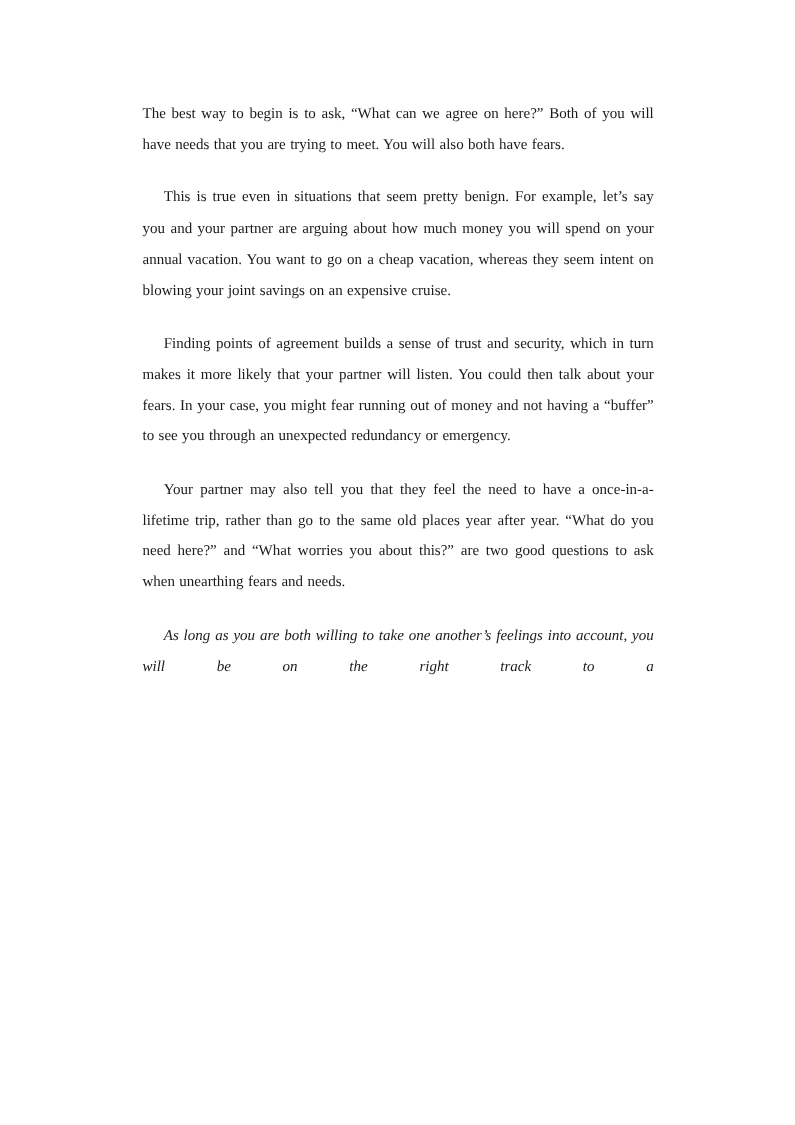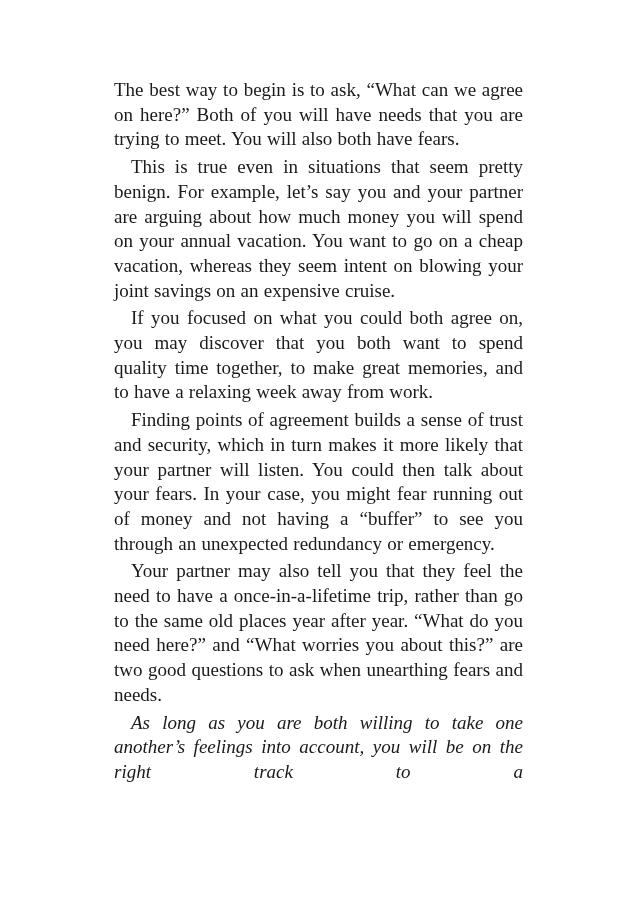--- a/index.html
+++ b/index.html
@@ -14,43 +14,42 @@
   }
   .page {
     box-sizing: border-box;
     width: 636px;
     height: 900px;
     padding: 78px 113px 0 114px;
     background: #ffffff;
   }
   .para {
     font-family: "Liberation Serif", "DejaVu Serif", serif;
-    font-size: 19px;
+    font-size: 12px;
     line-height: 24.7px;
     color: #1a1a1a;
     text-align: justify;
     margin: 0;
     text-indent: 17px;
     word-spacing: 0.5px;
   }
   .para + .para {
-    margin-top: 3px;
+    margin-top: 18px;
   }
   .para.first {
     text-indent: 0;
   }
   
   .para.continues {
     text-align-last: justify;
     font-style: italic;
   }
 </style>
 </head>
 <body>
 
 <div class="page">
   <p class="para first">The best way to begin is to ask, “What can we agree on here?” Both of you will have needs that you are trying to meet. You will also both have fears.</p>
   <p class="para">This is true even in situations that seem pretty benign. For example, let’s say you and your partner are arguing about how much money you will spend on your annual vacation. You want to go on a cheap vacation, whereas they seem intent on blowing your joint savings on an expensive cruise.</p>
-  <p class="para">If you focused on what you could both agree on, you may discover that you both want to spend quality time together, to make great memories, and to have a relaxing week away from work.</p>
   <p class="para">Finding points of agreement builds a sense of trust and security, which in turn makes it more likely that your partner will listen. You could then talk about your fears. In your case, you might fear running out of money and not having a “buffer” to see you through an unexpected redundancy or emergency.</p>
   <p class="para">Your partner may also tell you that they feel the need to have a once-in-a-lifetime trip, rather than go to the same old places year after year. “What do you need here?” and “What worries you about this?” are two good questions to ask when unearthing fears and needs.</p>
   <p class="para continues">As long as you are both willing to take one another’s feelings into account, you will be on the right track to a</p>
 </div>
 
 </body></html>

